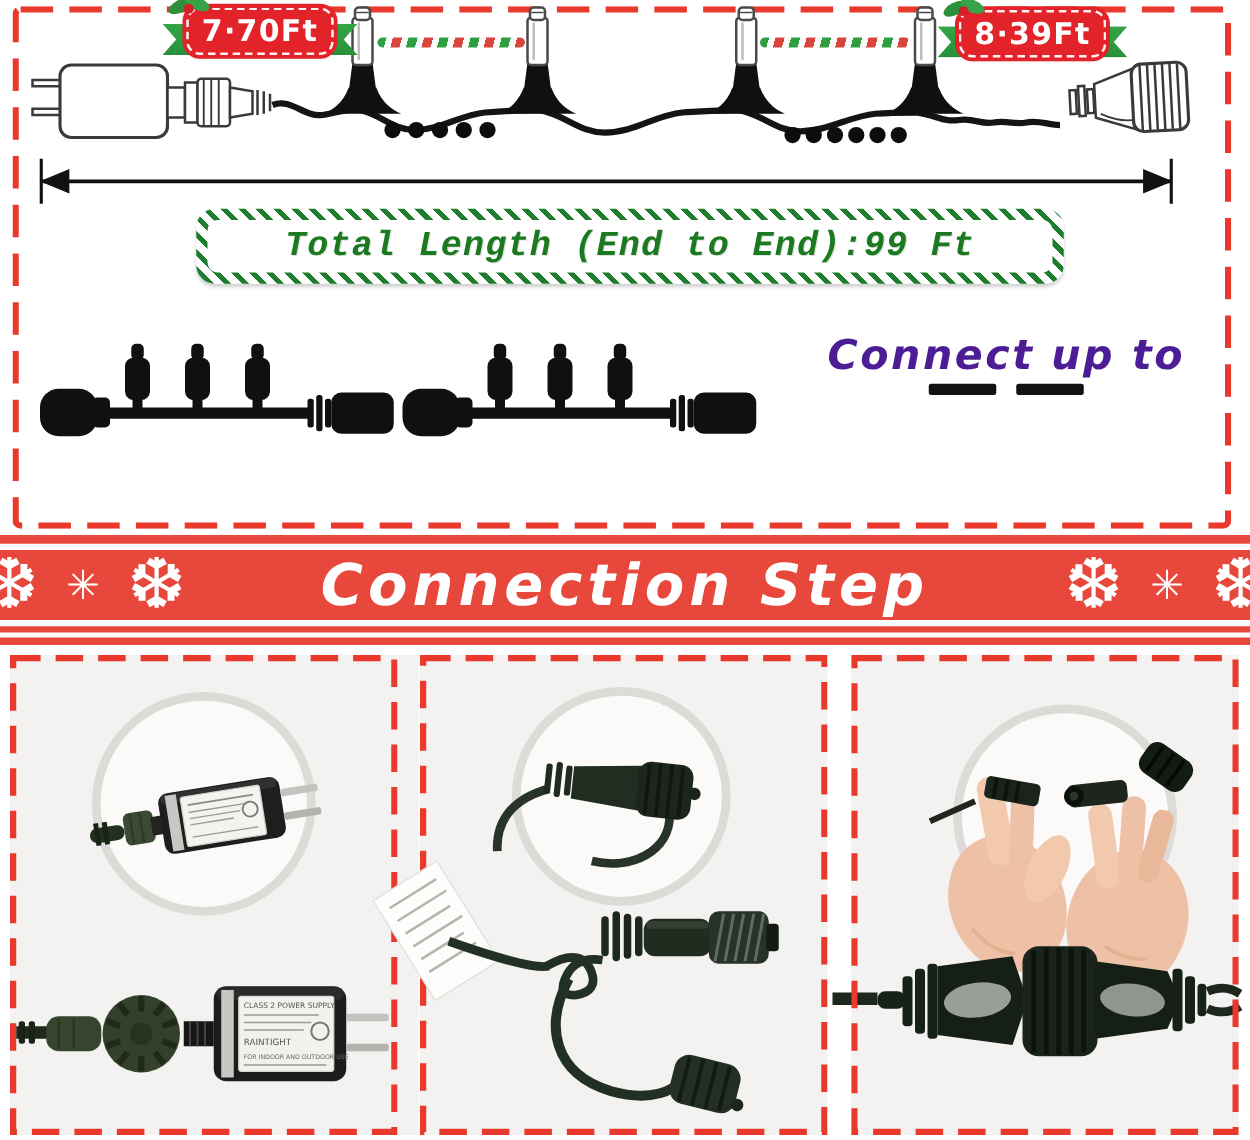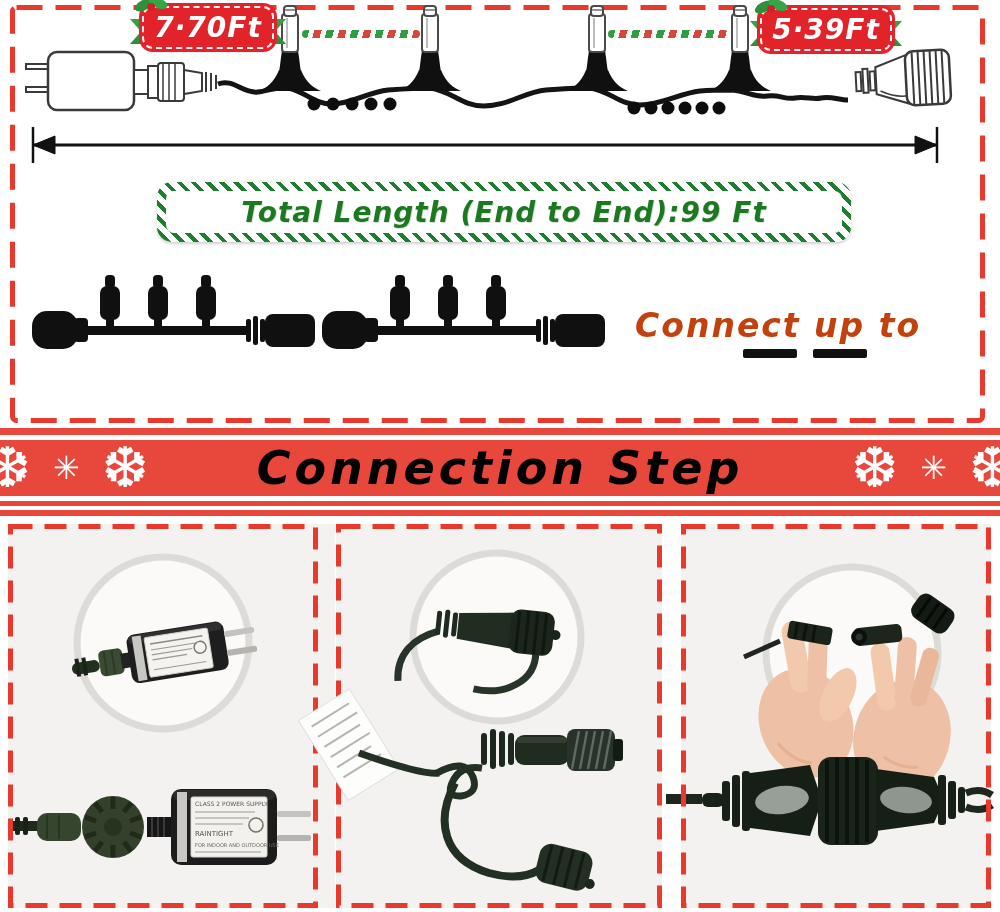--- a/index.html
+++ b/index.html
@@ -11,51 +11,51 @@
   
   .top-box{position:absolute;left:10px;top:5px;width:975px;height:418px;z-index:1;}
   #diagram{position:absolute;left:0;top:0;z-index:3;pointer-events:none;}
 
   .measure-label{position:absolute;z-index:4;display:flex;justify-content:center;}
   .measure-label .ribbon{position:absolute;left:-18px;right:-18px;top:13px;height:25px;
       background:linear-gradient(#34a546,#27913a);
       clip-path:polygon(0 0,100% 0,calc(100% - 11px) 50%,100% 100%,0 100%,11px 50%);}
   .measure-label .tag{position:relative;background:#e2232a;color:#fff;border-radius:11px;
       border:2px dashed rgba(255,255,255,.95);box-shadow:0 0 0 3px #e2232a,0 2px 3px rgba(0,0,0,.25);
-      font-size:28px;font-style:italic;font-weight:bold;letter-spacing:1px;
+      font-size:24px;font-weight:bold;letter-spacing:1px;
       padding:3px 10px;white-space:nowrap;}
   .holly{position:absolute;left:-16px;top:-13px;z-index:5;}
 
   .candy{position:absolute;height:8px;border-radius:4px;z-index:2;
       background:repeating-linear-gradient(105deg,#2f9e41 0 7px,#fafafa 7px 12px,#d8453b 12px 19px,#fafafa 19px 24px);}
   #candy1{left:302px;top:30px;width:118px;}
   #candy2{left:608px;top:30px;width:120px;}
 
-  .total-box{position:absolute;left:157px;top:182px;width:694px;height:60px;z-index:4;
+  .total-box{position:absolute;left:157px;top:167px;width:694px;height:60px;z-index:4;
       background:repeating-linear-gradient(45deg,#ffffff 0 6px,#1e7e2e 6px 10px);
-      border-radius:15px;padding:9px;box-sizing:border-box;box-shadow:0 2px 3px rgba(0,0,0,.18);}
+      border-radius:15px;padding:9px;box-sizing:border-box;box-shadow:0 2px 3px rgba(0,0,0,.18);font-family:Liberation Mono, monospace;}
   .total-inner{width:100%;height:100%;background:#fff;border-radius:8px;display:flex;
       align-items:center;justify-content:center;color:#1b7a1f;font-size:28px;
       font-style:italic;font-weight:bold;letter-spacing:1px;text-shadow:1px 1px 0 rgba(0,0,0,.12);}
 
-  .connect{position:absolute;left:635px;top:264px;width:340px;z-index:4;text-align:left;
-      color:#c2410c;font-style:italic;font-weight:bold;margin-top:42px;}
+  .connect{position:absolute;left:635px;top:264px;width:340px;z-index:4;text-align:center;
+      color:#4c1d95;font-style:italic;font-weight:bold;}
   .connect .c1{font-size:33px;letter-spacing:2px;}
   .connect .c2{margin-top:4px;display:flex;align-items:center;justify-content:center;gap:16px;
       font-size:37px;}
   .connect .dash{display:inline-block;width:54px;height:9px;background:#111;border-radius:2px;}
 
   
   .banner{position:absolute;left:0;top:428px;width:1000px;height:88px;background:#e8483c;z-index:2;}
   .banner .hline{position:absolute;left:0;width:100%;background:#fff;}
   .banner .l1{top:7px;height:5px;}
   .banner .l2{bottom:15px;height:5px;}
   .banner .l3{bottom:6px;height:4px;}
   .banner .title{position:absolute;left:0;right:0;top:46%;transform:translateY(-50%);
-      text-align:center;color:#000000;font-size:46px;font-style:italic;font-weight:bold;letter-spacing:4px;}
+      text-align:center;color:#ffffff;font-size:46px;font-style:italic;font-weight:bold;letter-spacing:4px;}
   .flakes{position:absolute;top:0;bottom:8px;display:flex;align-items:center;gap:22px;color:#fff;z-index:3;}
   .flakes.left{left:-16px;}
   .flakes.right{right:-16px;}
   .flake-big{font-size:56px;line-height:1;}
   .flake-small{font-size:32px;line-height:1;}
 
   
   .panel{position:absolute;top:524px;height:384px;background:#f3f2f0;z-index:5;}
   .p1{left:8px;width:327px;}
   .p2{left:336px;width:326px;}
@@ -184,21 +184,21 @@
 
   <div class="measure-label" style="left:768px;top:8px;width:116px;">
     <span class="ribbon"></span>
     <span class="holly">
       <svg width="40" height="22">
           <ellipse cx="12" cy="12" rx="10" ry="5" fill="#2e8f3c" transform="rotate(-28 12 12)"></ellipse>
           <ellipse cx="26" cy="10" rx="10" ry="5" fill="#37a447" transform="rotate(22 26 10)"></ellipse>
           <circle cx="19" cy="14" r="4" fill="#cf2127"></circle>
         </svg>
     </span>
-    <span class="tag">5·39Ft</span>
+    <span class="tag">8·39Ft</span>
   </div>
 
   <div class="candy" id="candy1"></div>
   <div class="candy" id="candy2"></div>
 
   <div class="total-box">
     <div class="total-inner">Total Length (End to End):99 Ft</div>
   </div>
 
   <div class="connect">

